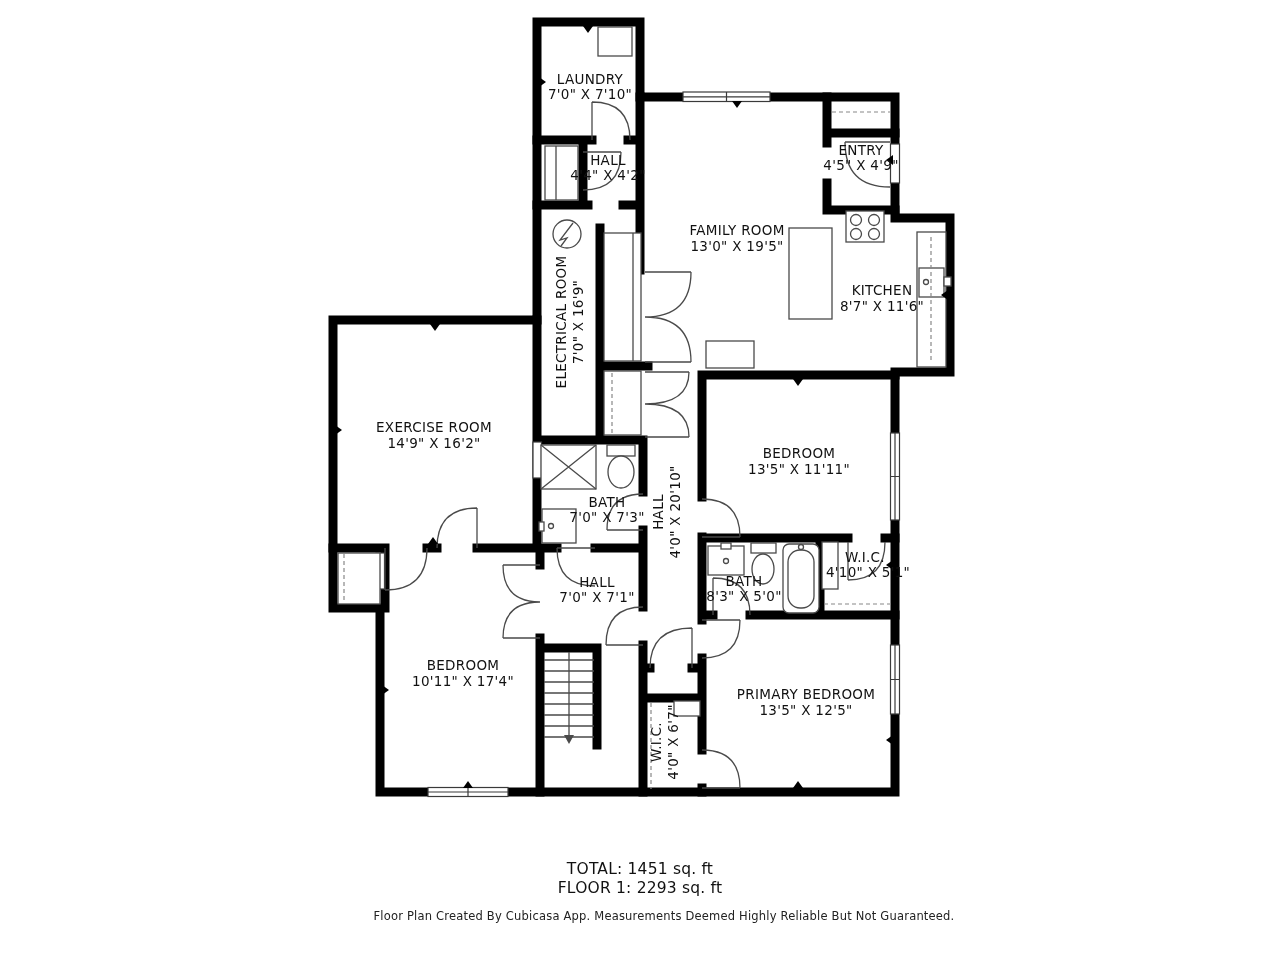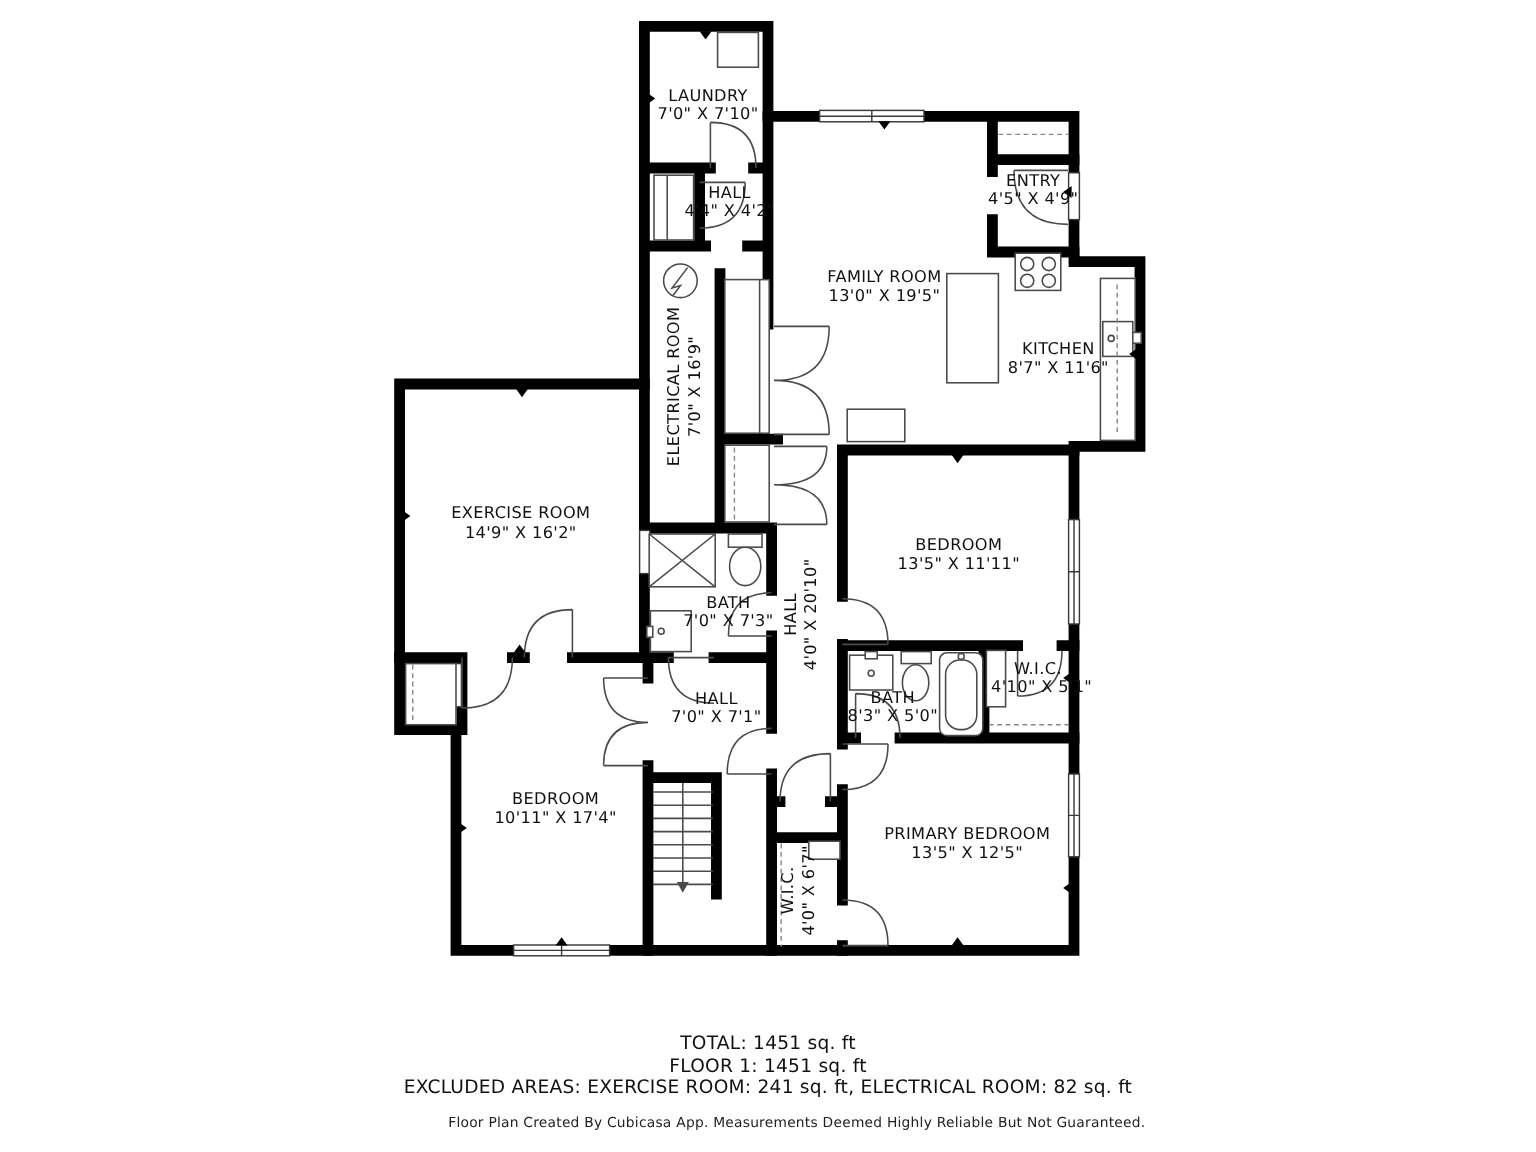--- a/index.html
+++ b/index.html
@@ -269,17 +269,16 @@
       <text class="room-name" x="806" y="699">PRIMARY BEDROOM</text>
       <text class="room-dims" x="806" y="715">13'5" X 12'5"</text>
 
       <text class="room-name" x="661" y="742" transform="rotate(-90 661 742)">W.I.C.</text>
       <text class="room-dims" x="678" y="742" transform="rotate(-90 678 742)">4'0" X 6'7"</text>
     </g>
   </svg>
 
   <div class="summary">
     <div class="line">TOTAL: 1451 sq. ft</div>
-    <div class="line">FLOOR 1: 1451 sq. ft</div>
-    <div class="line">EXCLUDED AREAS: EXERCISE ROOM: 241 sq. ft, ELECTRICAL ROOM: 82 sq. ft</div>
+    <div class="line">FLOOR 1: 2293 sq. ft</div>
     <div class="disclaimer">Floor Plan Created By Cubicasa App. Measurements Deemed Highly Reliable But Not Guaranteed.</div>
   </div>
 </div>
 
 </body></html>

